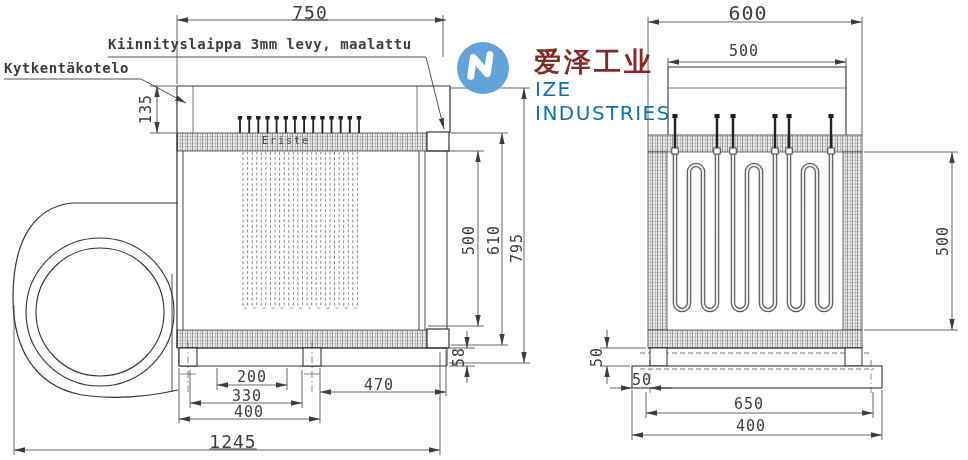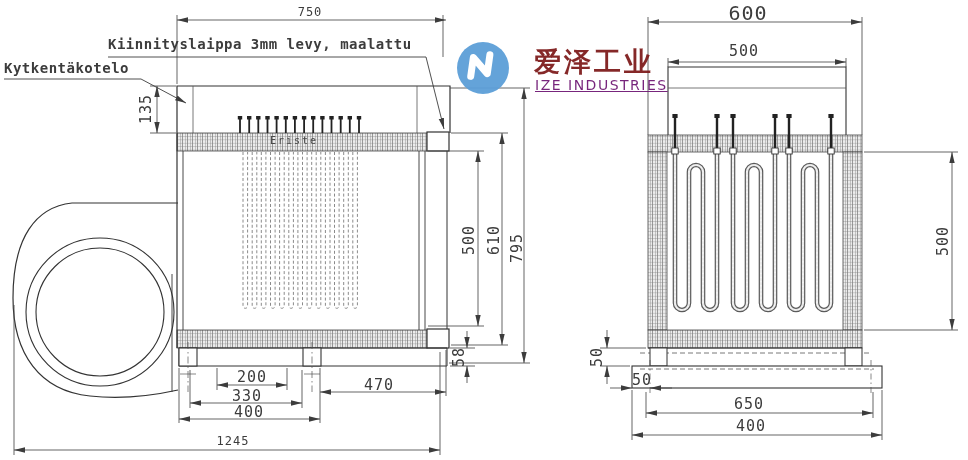--- a/index.html
+++ b/index.html
@@ -6,28 +6,28 @@
   .stage {
     position:relative; width:968px; height:460px; background:#ffffff;
     font-family:"DejaVu Sans Mono","Liberation Mono",monospace;
     color:#3c3c3c; overflow:hidden;
   }
   svg.draw { position:absolute; left:0; top:0; }
   .t { position:absolute; transform:translate(-50%,-50%); white-space:nowrap;
        font-size:15px; letter-spacing:1px; }
   .t.v { transform:translate(-50%,-50%) rotate(-90deg); }
   .t.big { font-size:20px; }
-  .t.mid { font-size:12px; }
+  .t.mid { font-size:18px;text-decoration:underline; }
   .note { position:absolute; white-space:nowrap; font-size:14px; letter-spacing:.5px;font-weight:bold; }
   .eriste { position:absolute; white-space:nowrap; font-size:10px; color:#4a4a4a; letter-spacing:2px; }
   .logo { position:absolute; left:455px; top:40px; width:230px; height:58px; opacity:.95; }
   .logo-cn { position:absolute; left:79px; top:4px; font-size:27px; font-weight:bold;
              color:#7f1d1d; font-family:"DejaVu Sans",sans-serif; letter-spacing:3px; }
-  .logo-en { position:absolute; left:80px; top:37px; font-size:14px; color:#701a75;
-             font-family:"DejaVu Sans","Liberation Sans",sans-serif; letter-spacing:1.5px;text-decoration:underline; }
+  .logo-en { position:absolute; left:80px; top:37px; font-size:20px; color:#0369a1;
+             font-family:"DejaVu Sans","Liberation Sans",sans-serif; letter-spacing:1.5px; }
   .logo-mark { position:absolute; left:0; top:0; }
 </style>
 </head>
 <body>
 
 <div class="stage">
 
   <svg class="draw" width="968" height="460" viewBox="0 0 968 460">
     <defs>
       <pattern id="hatch" width="5" height="3.4" patternUnits="userSpaceOnUse">
@@ -247,21 +247,21 @@
         <line x1="646" y1="413" x2="873" y2="413" marker-start="url(#a)" marker-end="url(#a)"></line>
         <line x1="632" y1="390" x2="632" y2="440"></line>
         <line x1="882" y1="390" x2="882" y2="440"></line>
         <line x1="632" y1="435" x2="882" y2="435" marker-start="url(#a)" marker-end="url(#a)"></line>
       </g>
     </g>
   </svg>
 
   <div class="note" style="left:108px; top:36px;">Kiinnityslaippa 3mm levy, maalattu</div>
   <div class="note" style="left:4px; top:60px;">Kytkentäkotelo</div>
-  <div class="eriste" style="left:262px; top:135px;padding-left:8px;">Eriste</div>
+  <div class="eriste" style="left:262px; top:135px;">Eriste</div>
 
   <div class="t mid" style="left:310px; top:12px;">750</div>
   <div class="t v" style="left:146px; top:109px;">135</div>
   <div class="t v" style="left:469px; top:240px;">500</div>
   <div class="t v" style="left:494px; top:240px;">610</div>
   <div class="t v" style="left:517px; top:248px;">795</div>
   <div class="t v" style="left:459px; top:357px;">58</div>
   <div class="t" style="left:252px; top:377px;">200</div>
   <div class="t" style="left:247px; top:396px;">330</div>
   <div class="t" style="left:249px; top:412px;">400</div>

